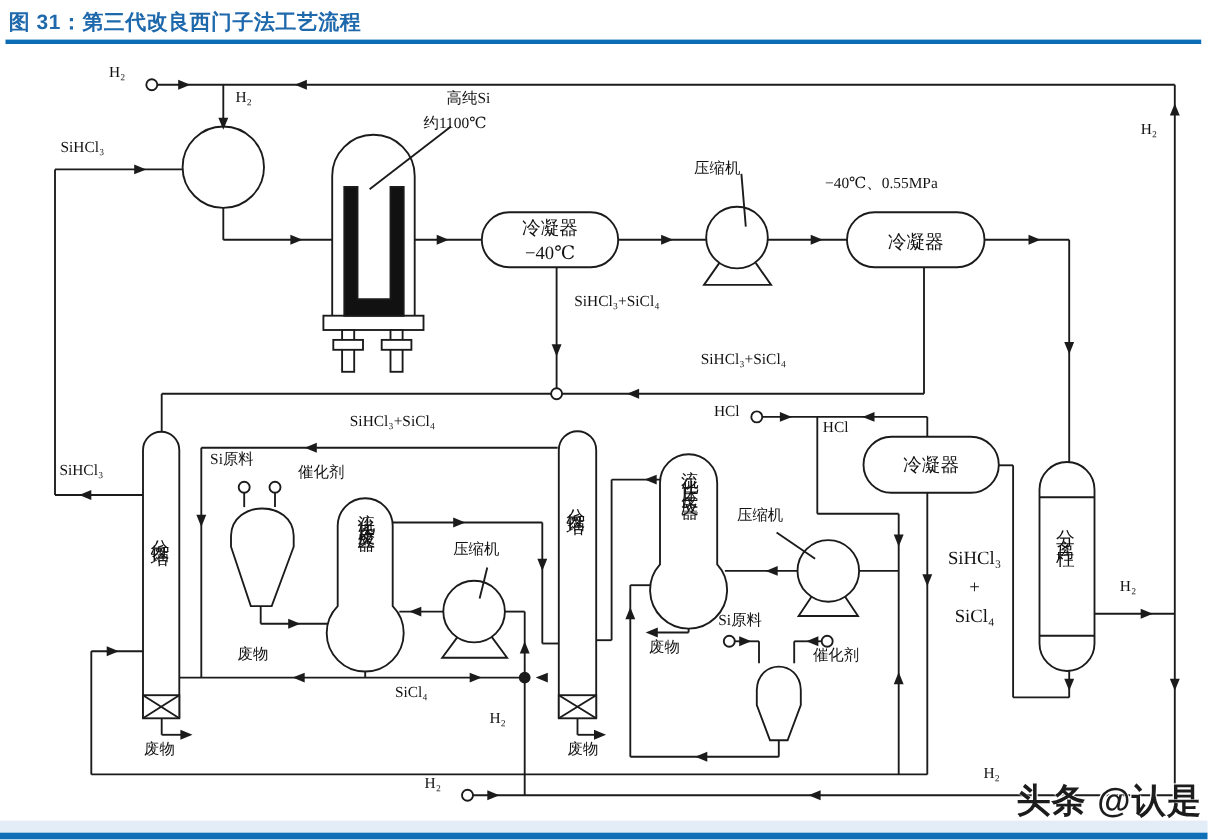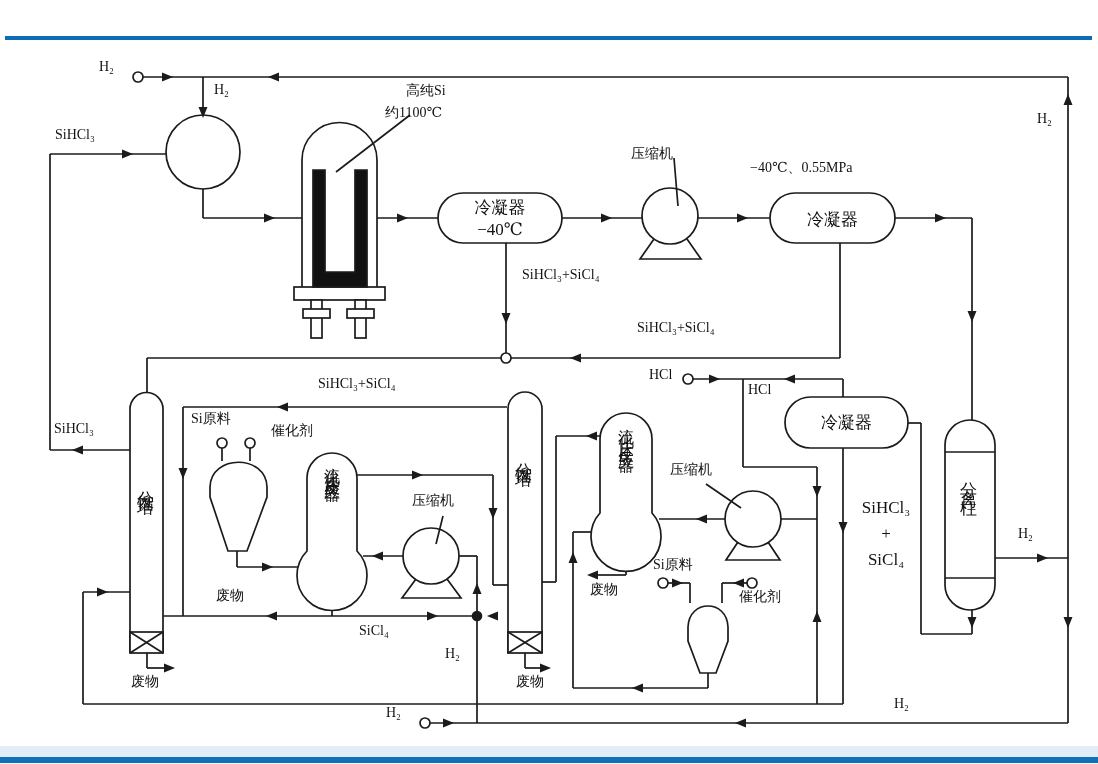--- a/index.html
+++ b/index.html
@@ -18,20 +18,21 @@
   .stack{position:absolute;font-size:17px;color:#121212;text-align:center;line-height:26px;}
   .wmark{position:absolute;left:924px;top:707px;font-size:31px;font-weight:bold;color:#1c1c1c;
          font-family:"Liberation Sans","DejaVu Sans",sans-serif;letter-spacing:1px;
          text-shadow:0 0 2px #fff,1px 1px 0 #fff,-1px -1px 0 #fff;white-space:nowrap;}
 </style>
 </head>
 <body>
 
 <div id="stage">
 
+  <div class="title">图 31：第三代改良西门子法工艺流程</div>
   <div class="toprule"></div>
 
   <svg id="flowsvg" width="1098" height="764" viewBox="0 0 1098 764">
     <g stroke="#1b1b1b" stroke-width="1.7" fill="none">
 
       <line x1="143" y1="77" x2="1068" y2="77"></line>
       <line x1="1068" y1="77" x2="1068" y2="723"></line>
       <line x1="1068" y1="723" x2="430" y2="723"></line>
       <line x1="203" y1="77" x2="203" y2="114"></line>
 
@@ -263,13 +264,14 @@
   <span class="lbl" style="left:131px;top:674px">废物</span>
   <span class="lbl" style="left:516px;top:674px">废物</span>
   <span class="lbl" style="left:590px;top:582px">废物</span>
   <span class="lbl" style="left:359px;top:623px">SiCl₄</span>
   <span class="lbl" style="left:445px;top:646px">H₂</span>
   <span class="lbl" style="left:386px;top:705px">H₂</span>
   <span class="lbl" style="left:894px;top:696px">H₂</span>
 
   <div class="botband"></div>
   <div class="botrule"></div>
+  <div class="wmark">头条 @认是</div>
 </div>
 
 </body></html>

